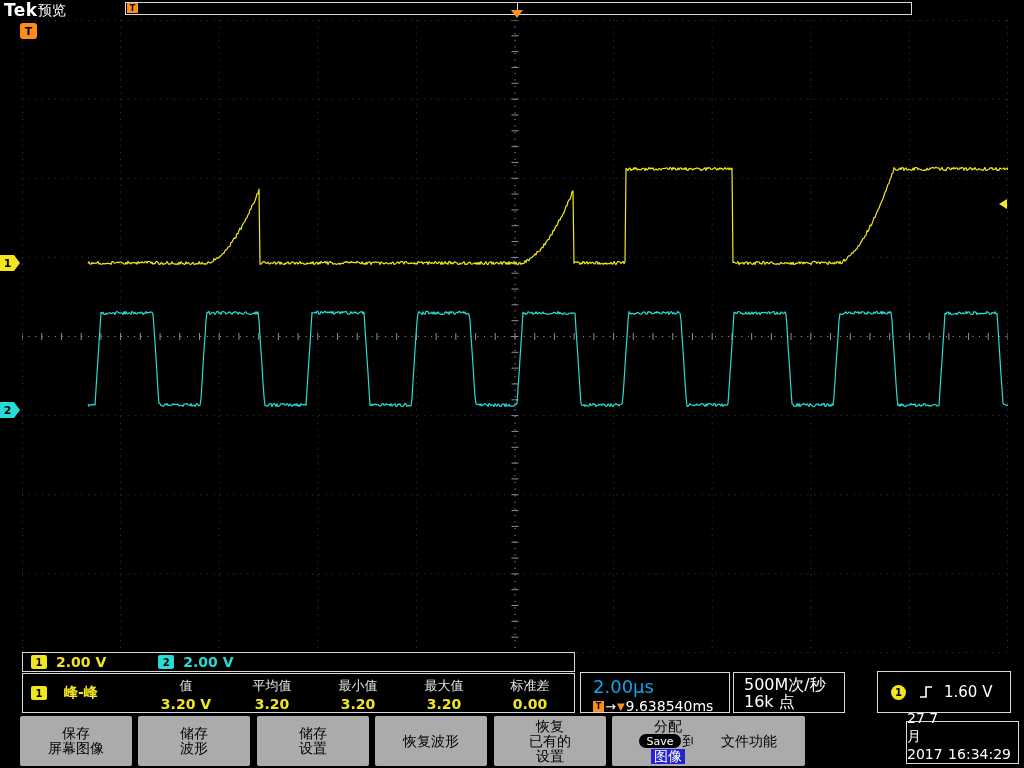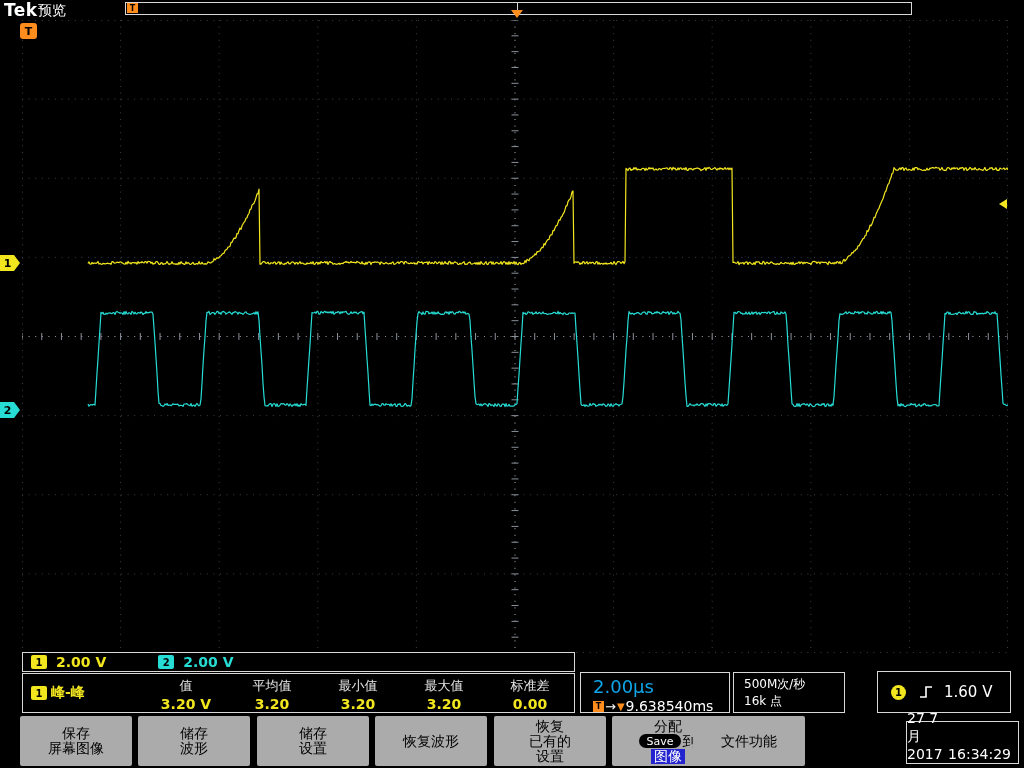--- a/index.html
+++ b/index.html
@@ -40,35 +40,35 @@
   .badge.sq { width:16px; height:14px; border-radius:2px; font-size:10px; }
   .ch1bg { background:var(--ch1); } .ch2bg { background:var(--ch2); }
   .ch1fg { color:var(--ch1); }     .ch2fg { color:var(--ch2); }
 
   #scalebar { left:22px; top:652px; width:553px; height:20px; display:flex; align-items:center; padding-left:8px; }
   .scale-txt { font-size:14px; font-weight:bold; margin-left:9px; }
   #scalebar .gap { width:52px; }
 
   #measure { left:22px; top:673px; width:553px; height:40px; display:flex; }
   #m-src { width:120px; display:flex; align-items:center; padding-left:8px; }
-  #m-src .label { margin-left:4px; font-size:14px; font-weight:bold; }
+  #m-src .label { margin-left:17px; font-size:14px; font-weight:bold; }
   .m-col { width:86px; text-align:center; padding-top:3px; }
   .m-col .h { font-size:13px; color:#e8e8e8; }
   .m-col .v { font-size:14px; font-weight:bold; color:var(--ch1); margin-top:1px; }
 
   #timebase { left:580px; top:672px; width:150px; height:41px; padding:3px 0 0 12px; }
   #tb-scale { font-size:18px; color:#0ea5e9; }
   #tb-line2 { display:flex; align-items:center; margin-top:1px; }
   #tb-trig-badge { width:11px; height:11px; background:var(--trig); color:#000; font-size:8px; font-weight:bold;
                    display:flex; align-items:center; justify-content:center; margin-right:1px; }
   #tb-arrow { color:#fff; font-size:13px; }
   #tb-pos { color:var(--trig); font-size:10px; margin:0 1px; }
   #tb-delay { color:#fff; font-size:14px; }
 
-  #sample { left:733px; top:672px; width:112px; height:41px; padding:3px 0 0 10px; font-size:12px; color:#fff; }
+  #sample { left:733px; top:672px; width:112px; height:41px; padding:3px 0 0 10px; font-size:16px; color:#fff; }
   #sample div { line-height:17px; }
 
   #trigbox { left:877px; top:671px; width:134px; height:42px; display:flex; align-items:center; padding-left:13px; }
   #trig-src { width:15px; height:15px; border-radius:50%; font-size:10px; }
   #slope-icon { margin:0 10px 0 12px; display:flex; }
   #trig-level-txt { font-size:15px; color:#fff; }
 
   
   .menu-btn { top:716px; width:112px; height:50px; background:var(--menu); border-radius:2px; color:#000;
               display:flex; flex-direction:column; align-items:center; justify-content:center;

